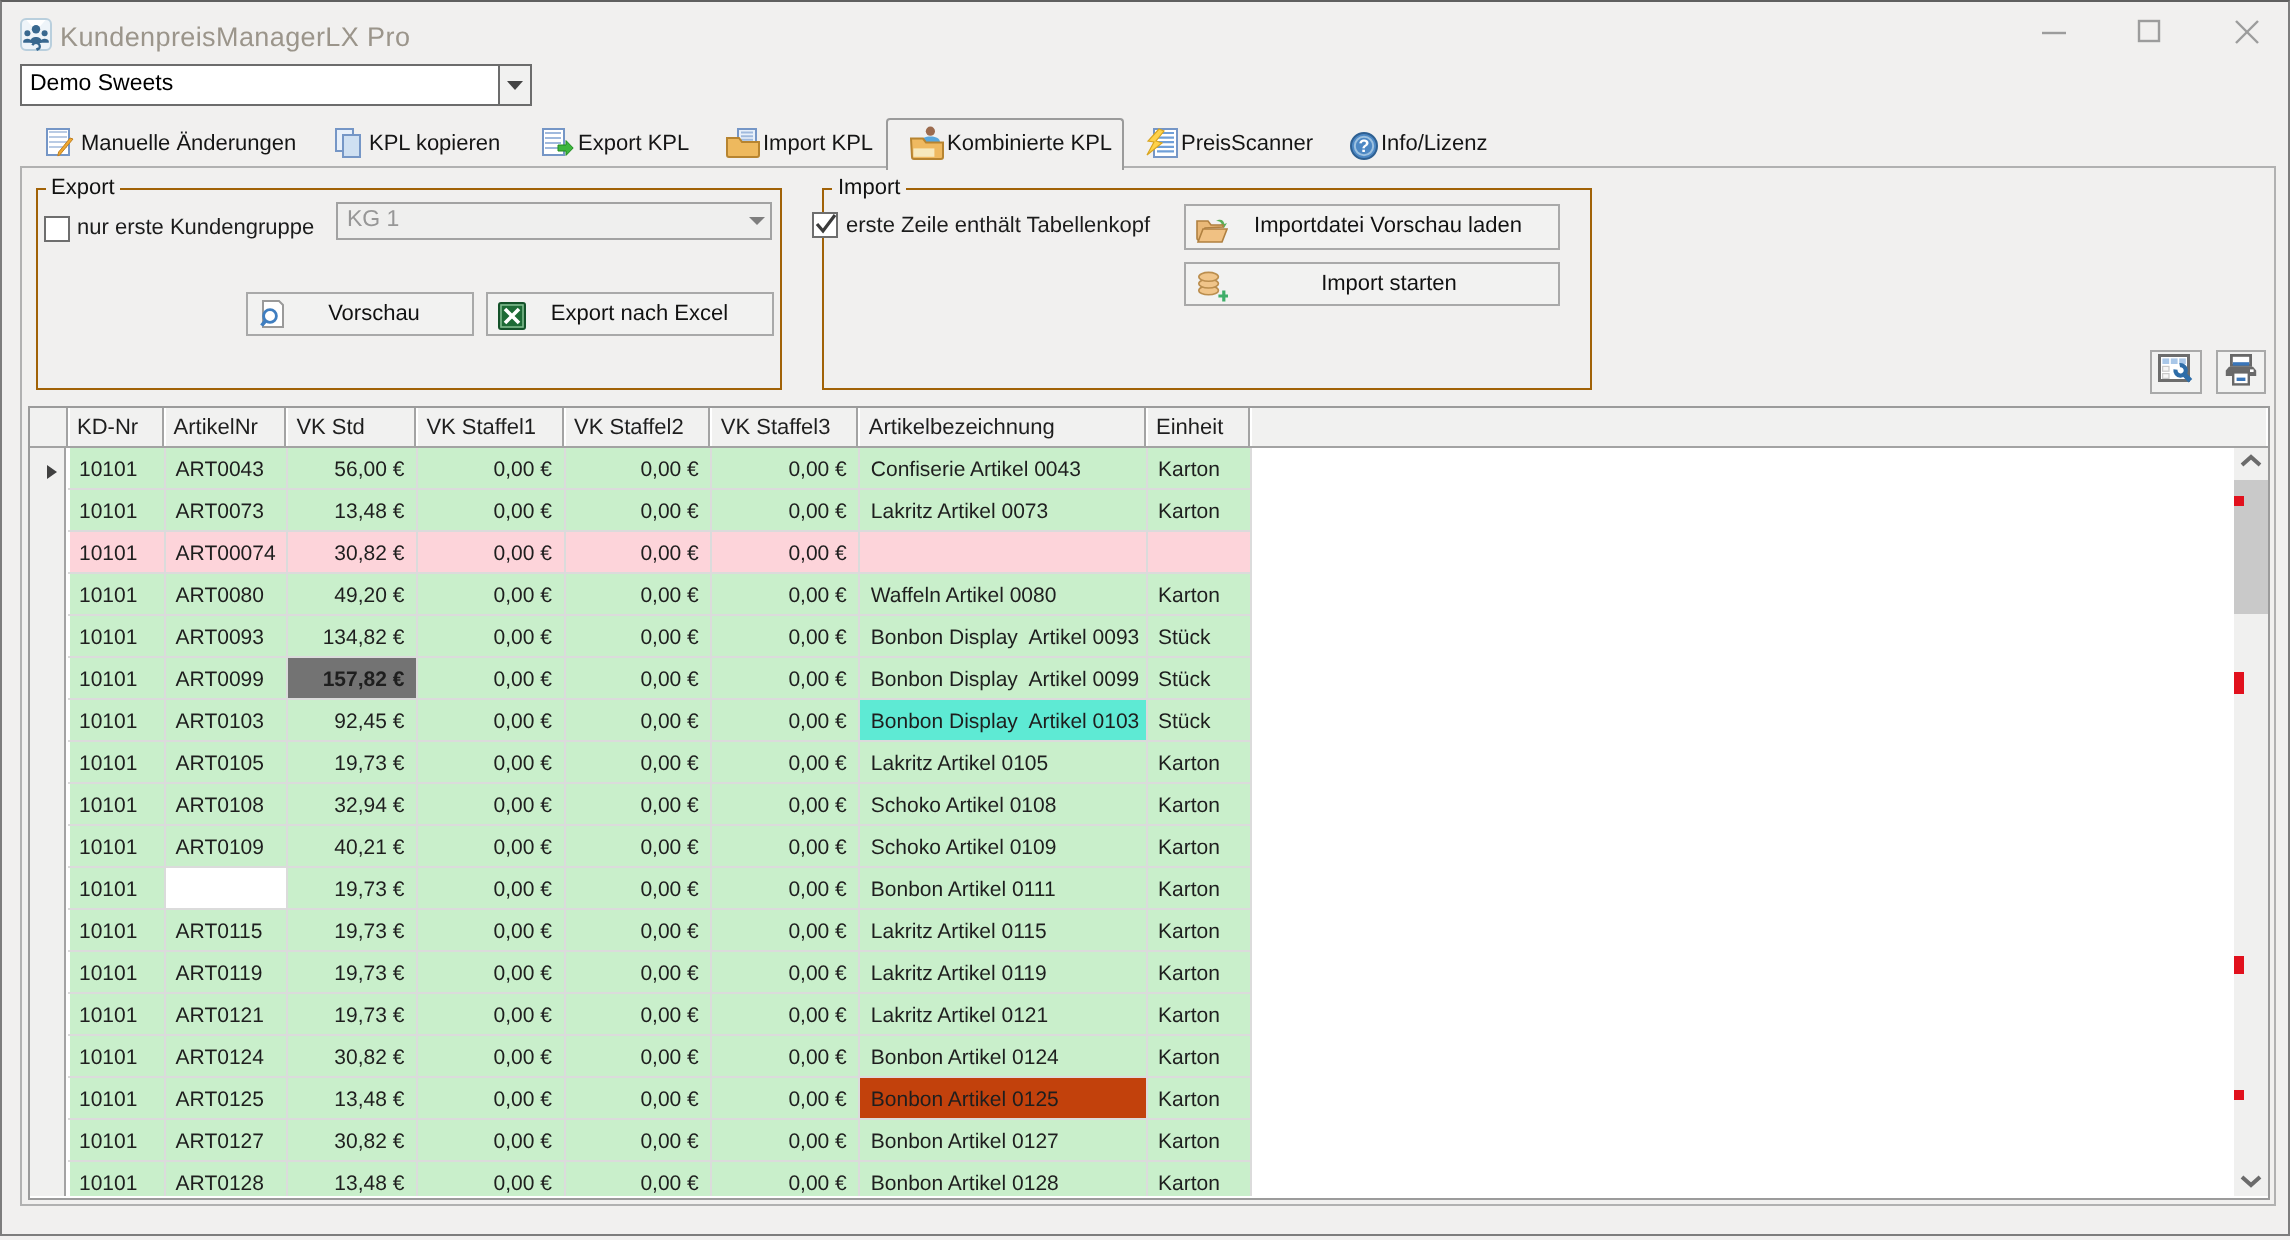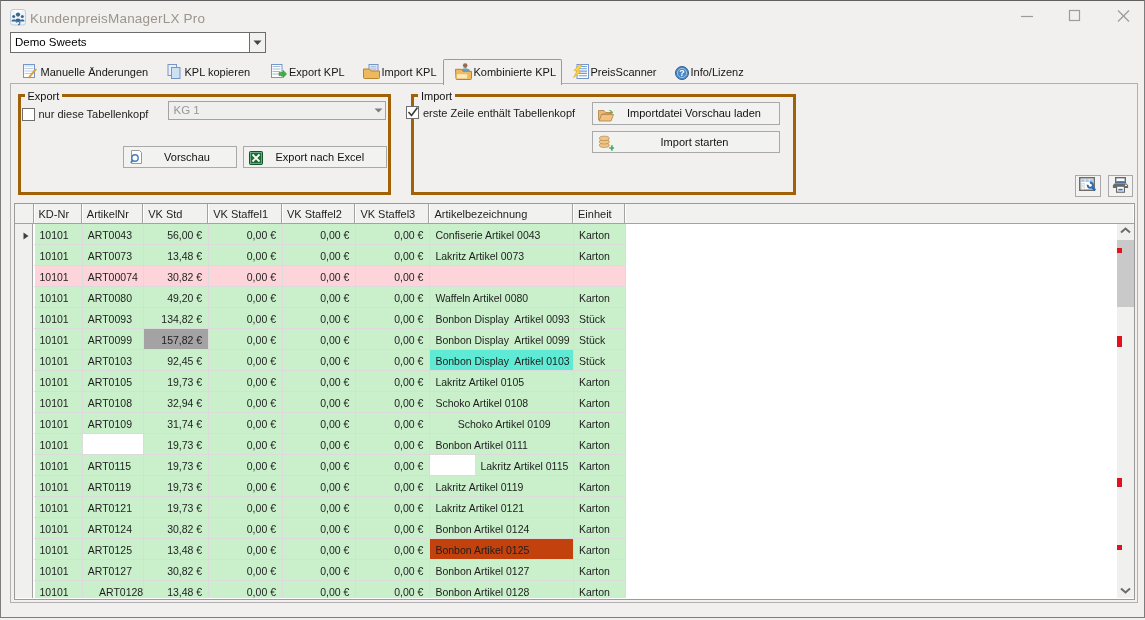--- a/index.html
+++ b/index.html
@@ -3,21 +3,21 @@
 <style>
 *{margin:0;padding:0;box-sizing:border-box}
 html,body{width:1145px;height:620px;overflow:hidden}
 body{font-family:"Liberation Sans",sans-serif;background:#f1f0ef;position:relative;font-size:11px;color:#1c1c1c}
 .abs{position:absolute}
 .cell{position:absolute;overflow:hidden}
 .ct{padding:5px 0 0 5px;font-size:10.5px;color:#1e1e1e;white-space:nowrap}
 .ct.r{text-align:right;padding:5px 6px 0 0}
 .hcell{position:absolute;background:#f1f1f0;border-right:1px solid #a3a3a3;font-size:11px;color:#1e1e1e;overflow:hidden}
 .hcell span{display:block;padding:4px 0 0 4px;white-space:nowrap}
-.gb{position:absolute;border:3px solid #a16207}
+.gb{position:absolute;border:1px solid #a16207}
 .gblabel{position:absolute;top:-7px;background:#f1f0ef;padding:0 3px;font-size:11px;color:#111}
 .btn{position:absolute;background:#f2f2f1;border:1px solid #a9a9a9;font-size:11px;color:#111;display:flex;align-items:center;justify-content:center}
 .tabtxt{position:absolute;font-size:11px;color:#151515;white-space:nowrap}
 .cb{position:absolute;width:13px;height:13px;background:#fff;border:1px solid #6e6e6e}
 </style></head>
 <body>
 
 <div class="abs" style="left:0;top:0;width:1145px;height:618px;border:1px solid #7d7d7d;border-top:1px solid #606060;z-index:50;pointer-events:none"></div>
 
 <svg class="abs" style="left:10px;top:9px" width="16" height="17" viewBox="0 0 16 17">
@@ -102,21 +102,21 @@
 
 <div class="gb" style="left:17.5px;top:93.5px;width:373.5px;height:101px">
   <div class="gblabel" style="left:4px">Export</div>
 </div>
 
 <div class="gb" style="left:411px;top:93.5px;width:385px;height:101px">
   <div class="gblabel" style="left:4px">Import</div>
 </div>
 
 <div class="cb" style="left:21.5px;top:107.5px"></div>
-<div class="abs" style="left:38.5px;top:108px;font-size:11px">nur diese Tabellenkopf</div>
+<div class="abs" style="left:38.5px;top:108px;font-size:11px">nur erste Kundengruppe</div>
 <div class="abs" style="left:168px;top:100.5px;width:218px;height:19px;background:#efefee;border:1px solid #a2a2a2"></div>
 <div class="abs" style="left:173.5px;top:103.5px;font-size:11.5px;color:#979797">KG 1</div>
 <svg class="abs" style="left:374px;top:108px" width="9" height="5" viewBox="0 0 9 5">
     <path d="M0.5 0.5 L8.5 0.5 L4.5 4.5 Z" fill="#7e7e7e"></path>
   </svg>
 
 <div class="btn" style="left:123px;top:146px;width:114px;height:21.5px">
   <svg class="abs" style="left:5px;top:3px" width="14" height="15" viewBox="0 0 14 15">
    <path d="M2.5 0.5 h8 l2 2 v11 h-10 Z" fill="#fff" stroke="#9a9a9a"></path>
    <circle cx="6" cy="8" r="3.2" fill="#fff" stroke="#3f7ec0" stroke-width="1.4"></circle>
@@ -334,21 +334,21 @@
   </div>
 <div class="cell" style="left:574.0px;top:308px;width:51.3px;height:20px;background:#c9efcb;">
     <div class="ct">Stück</div>
   </div>
 <div class="cell" style="left:34.5px;top:329px;width:47.2px;height:20px;background:#c9efcb;">
     <div class="ct">10101</div>
   </div>
 <div class="cell" style="left:82.8px;top:329px;width:60.4px;height:20px;background:#c9efcb;">
     <div class="ct">ART0099</div>
   </div>
-<div class="cell" style="left:144.2px;top:329px;width:64.0px;height:20px;background:#a3a3a3;">
+<div class="cell" style="left:144.2px;top:329px;width:64.0px;height:20px;background:#737373;font-weight:bold;">
     <div class="ct r">157,82 €</div>
   </div>
 <div class="cell" style="left:209.2px;top:329px;width:72.8px;height:20px;background:#c9efcb;">
     <div class="ct r">0,00 €</div>
   </div>
 <div class="cell" style="left:283.0px;top:329px;width:72.4px;height:20px;background:#c9efcb;">
     <div class="ct r">0,00 €</div>
   </div>
 <div class="cell" style="left:356.4px;top:329px;width:73.0px;height:20px;background:#c9efcb;">
     <div class="ct r">0,00 €</div>
@@ -431,32 +431,32 @@
 <div class="cell" style="left:574.0px;top:392px;width:51.3px;height:20px;background:#c9efcb;">
     <div class="ct">Karton</div>
   </div>
 <div class="cell" style="left:34.5px;top:413px;width:47.2px;height:20px;background:#c9efcb;">
     <div class="ct">10101</div>
   </div>
 <div class="cell" style="left:82.8px;top:413px;width:60.4px;height:20px;background:#c9efcb;">
     <div class="ct">ART0109</div>
   </div>
 <div class="cell" style="left:144.2px;top:413px;width:64.0px;height:20px;background:#c9efcb;">
-    <div class="ct r">31,74 €</div>
+    <div class="ct r">40,21 €</div>
   </div>
 <div class="cell" style="left:209.2px;top:413px;width:72.8px;height:20px;background:#c9efcb;">
     <div class="ct r">0,00 €</div>
   </div>
 <div class="cell" style="left:283.0px;top:413px;width:72.4px;height:20px;background:#c9efcb;">
     <div class="ct r">0,00 €</div>
   </div>
 <div class="cell" style="left:356.4px;top:413px;width:73.0px;height:20px;background:#c9efcb;">
     <div class="ct r">0,00 €</div>
   </div>
-<div class="cell" style="left:430.4px;top:413px;width:142.6px;height:20px;background:#c9efcb;text-align:center;">
+<div class="cell" style="left:430.4px;top:413px;width:142.6px;height:20px;background:#c9efcb;">
     <div class="ct">Schoko Artikel 0109</div>
   </div>
 <div class="cell" style="left:574.0px;top:413px;width:51.3px;height:20px;background:#c9efcb;">
     <div class="ct">Karton</div>
   </div>
 <div class="cell" style="left:34.5px;top:434px;width:47.2px;height:20px;background:#c9efcb;">
     <div class="ct">10101</div>
   </div>
 <div class="cell" style="left:82.8px;top:434px;width:60.4px;height:20px;background:#c9efcb;margin-top:34px;">
     <div class="ct">ART0111</div>
@@ -490,21 +490,21 @@
   </div>
 <div class="cell" style="left:209.2px;top:455px;width:72.8px;height:20px;background:#c9efcb;">
     <div class="ct r">0,00 €</div>
   </div>
 <div class="cell" style="left:283.0px;top:455px;width:72.4px;height:20px;background:#c9efcb;">
     <div class="ct r">0,00 €</div>
   </div>
 <div class="cell" style="left:356.4px;top:455px;width:73.0px;height:20px;background:#c9efcb;">
     <div class="ct r">0,00 €</div>
   </div>
-<div class="cell" style="left:430.4px;top:455px;width:142.6px;height:20px;background:#c9efcb;margin-left:45px;">
+<div class="cell" style="left:430.4px;top:455px;width:142.6px;height:20px;background:#c9efcb;">
     <div class="ct">Lakritz Artikel 0115</div>
   </div>
 <div class="cell" style="left:574.0px;top:455px;width:51.3px;height:20px;background:#c9efcb;">
     <div class="ct">Karton</div>
   </div>
 <div class="cell" style="left:34.5px;top:476px;width:47.2px;height:20px;background:#c9efcb;">
     <div class="ct">10101</div>
   </div>
 <div class="cell" style="left:82.8px;top:476px;width:60.4px;height:20px;background:#c9efcb;">
     <div class="ct">ART0119</div>
@@ -619,21 +619,21 @@
   </div>
 <div class="cell" style="left:430.4px;top:560px;width:142.6px;height:20px;background:#c9efcb;">
     <div class="ct">Bonbon Artikel 0127</div>
   </div>
 <div class="cell" style="left:574.0px;top:560px;width:51.3px;height:20px;background:#c9efcb;">
     <div class="ct">Karton</div>
   </div>
 <div class="cell" style="left:34.5px;top:581px;width:47.2px;height:17px;background:#c9efcb;">
     <div class="ct">10101</div>
   </div>
-<div class="cell" style="left:82.8px;top:581px;width:60.4px;height:17px;background:#c9efcb;text-align:right;">
+<div class="cell" style="left:82.8px;top:581px;width:60.4px;height:17px;background:#c9efcb;">
     <div class="ct">ART0128</div>
   </div>
 <div class="cell" style="left:144.2px;top:581px;width:64.0px;height:17px;background:#c9efcb;">
     <div class="ct r">13,48 €</div>
   </div>
 <div class="cell" style="left:209.2px;top:581px;width:72.8px;height:17px;background:#c9efcb;">
     <div class="ct r">0,00 €</div>
   </div>
 <div class="cell" style="left:283.0px;top:581px;width:72.4px;height:17px;background:#c9efcb;">
     <div class="ct r">0,00 €</div>

